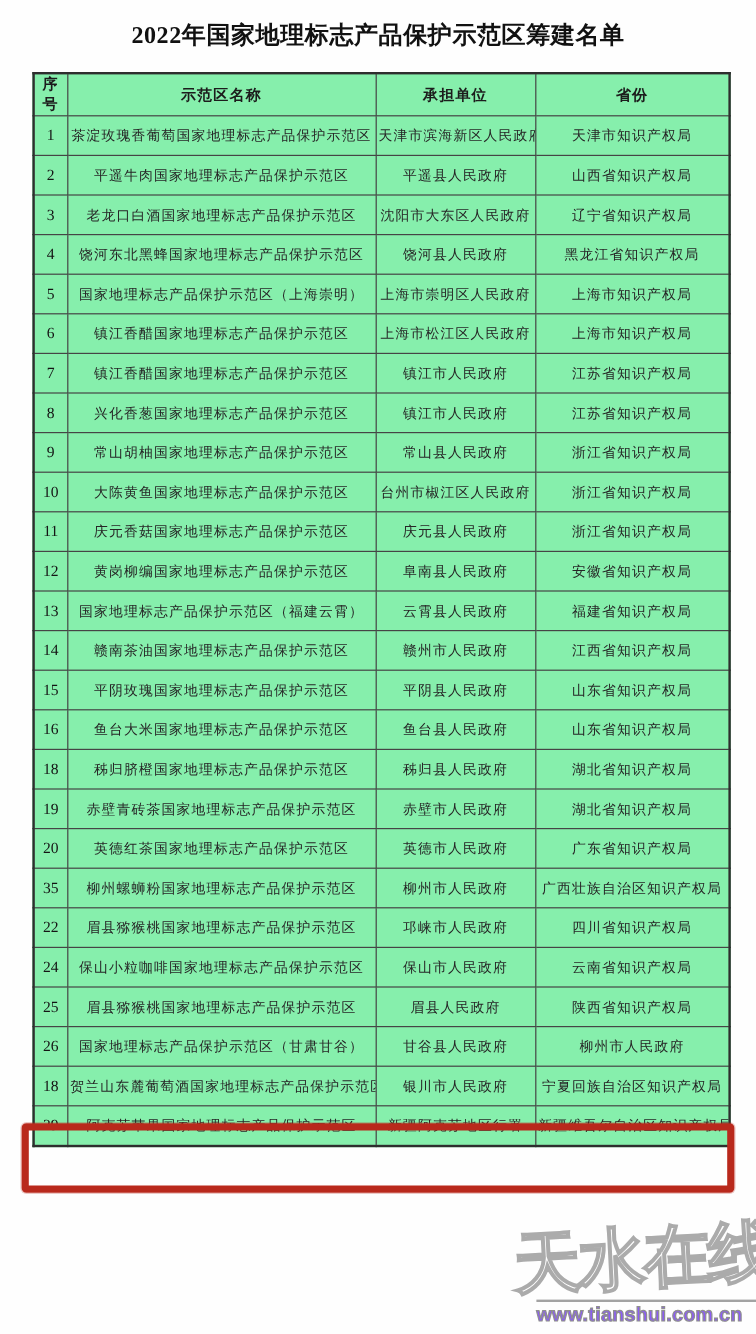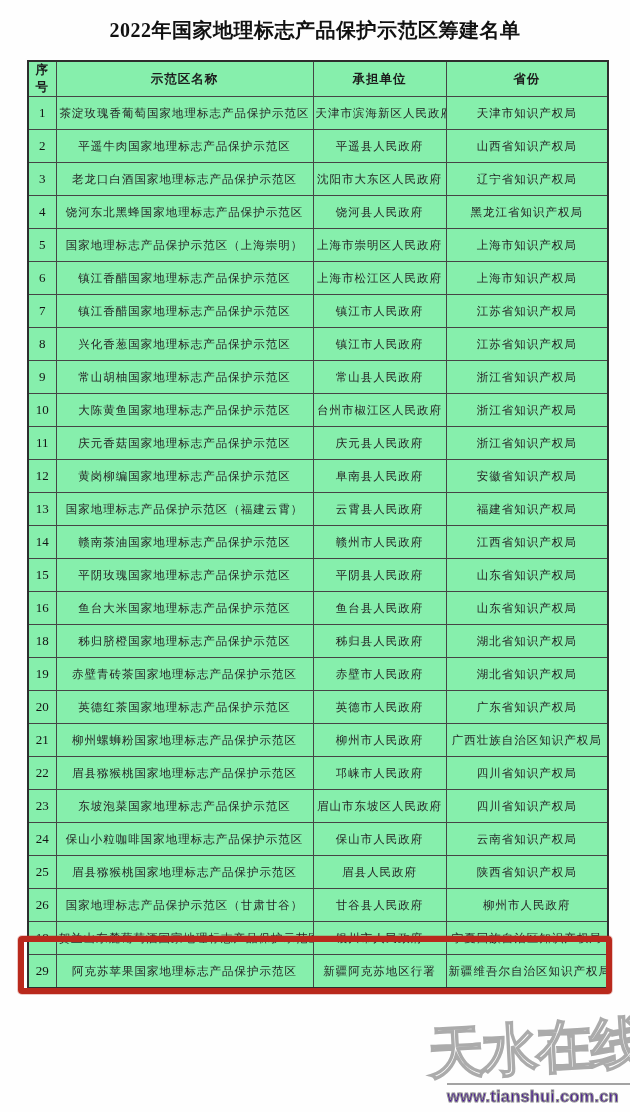--- a/index.html
+++ b/index.html
@@ -48,21 +48,21 @@
     transform:rotate(-3deg);letter-spacing:-2px;
     font-family:"Liberation Sans", sans-serif;white-space:nowrap;
   }
   .wm-underline{
     position:absolute;left:447px;top:1083px;width:183px;height:2px;
     background:#a3a3a3;
   }
   .wm-url{
     position:absolute;left:447px;top:1087px;width:183px;
     font-size:16.5px;font-weight:bold;letter-spacing:0.2px;
-    color:#4c1d95;-webkit-text-stroke:1px #8f8f8f;
+    color:#8b5cf6;-webkit-text-stroke:1px #8f8f8f;
     font-family:"Liberation Sans", sans-serif;white-space:nowrap;
   }
 </style>
 </head>
 <body>
 
 <div class="page">
 
   <h1 class="title">2022年国家地理标志产品保护示范区筹建名单</h1>
 
@@ -190,35 +190,29 @@
           <td>赤壁市人民政府</td>
           <td>湖北省知识产权局</td>
         </tr>
         <tr>
           <td class="idx">20</td>
           <td>英德红茶国家地理标志产品保护示范区</td>
           <td>英德市人民政府</td>
           <td>广东省知识产权局</td>
         </tr>
         <tr>
-          <td class="idx">21</td>
+          <td class="idx">35</td>
           <td>柳州螺蛳粉国家地理标志产品保护示范区</td>
           <td>柳州市人民政府</td>
           <td>广西壮族自治区知识产权局</td>
         </tr>
         <tr>
           <td class="idx">22</td>
           <td>眉县猕猴桃国家地理标志产品保护示范区</td>
           <td>邛崃市人民政府</td>
-          <td>四川省知识产权局</td>
-        </tr>
-        <tr>
-          <td class="idx">23</td>
-          <td>东坡泡菜国家地理标志产品保护示范区</td>
-          <td>眉山市东坡区人民政府</td>
           <td>四川省知识产权局</td>
         </tr>
         <tr>
           <td class="idx">24</td>
           <td>保山小粒咖啡国家地理标志产品保护示范区</td>
           <td>保山市人民政府</td>
           <td>云南省知识产权局</td>
         </tr>
         <tr>
           <td class="idx">25</td>

